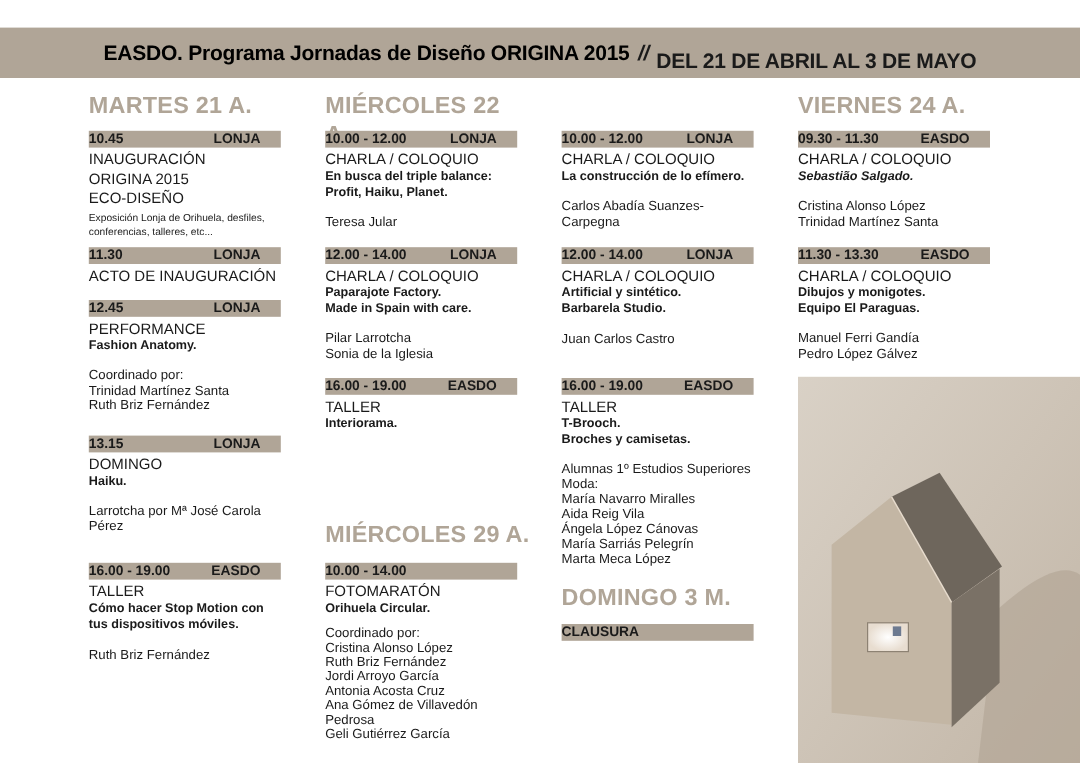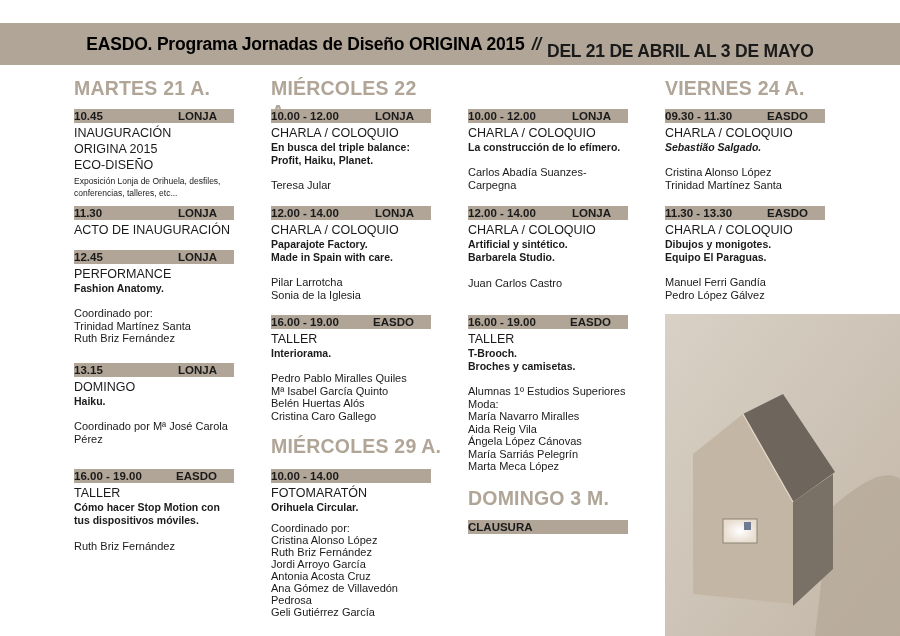--- a/index.html
+++ b/index.html
@@ -83,21 +83,21 @@
   </div>
 
   <div class="ev" style="top:287px;">
     <div class="bar">
       <span>13.15</span>
       <span>LONJA</span>
     </div>
     <div class="type">DOMINGO</div>
     <div class="title">Haiku.</div>
     <div class="people" style="margin-top:12px;">
-      <div>Coordinado por Mª José Carola Pérez</div>
+      <div>Larrotcha por Mª José Carola Pérez</div>
     </div>
   </div>
 
   <div class="ev" style="top:393px;">
     <div class="bar">
       <span>16.00 - 19.00</span>
       <span>EASDO</span>
     </div>
     <div class="type">TALLER</div>
     <div class="title">Cómo hacer Stop Motion con</div>
@@ -138,26 +138,20 @@
     </div>
   </div>
 
   <div class="ev" style="top:239px;">
     <div class="bar">
       <span>16.00 - 19.00</span>
       <span>EASDO</span>
     </div>
     <div class="type">TALLER</div>
     <div class="title">Interiorama.</div>
-    <div class="people" style="margin-top:12px;">
-      <div>Pedro Pablo Miralles Quiles</div>
-      <div>Mª Isabel García Quinto</div>
-      <div>Belén Huertas Alós</div>
-      <div>Cristina Caro Gallego</div>
-    </div>
   </div>
 
   <div class="day" style="position:absolute; top:358px; left:0; width:180px;">MIÉRCOLES 29 A.</div>
 
   <div class="ev" style="top:393px;">
     <div class="bar">
       <span>10.00 - 14.00</span>
       <span></span>
     </div>
     <div class="type">FOTOMARATÓN</div>

